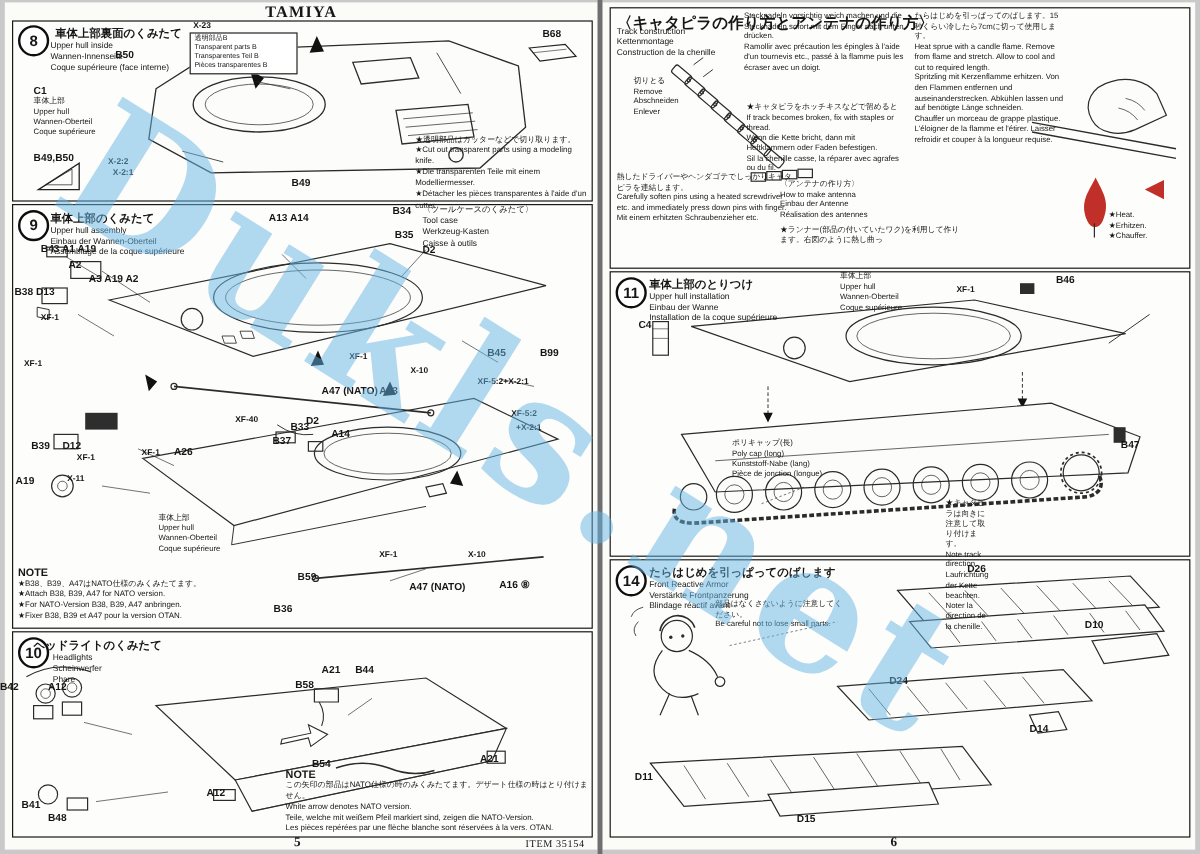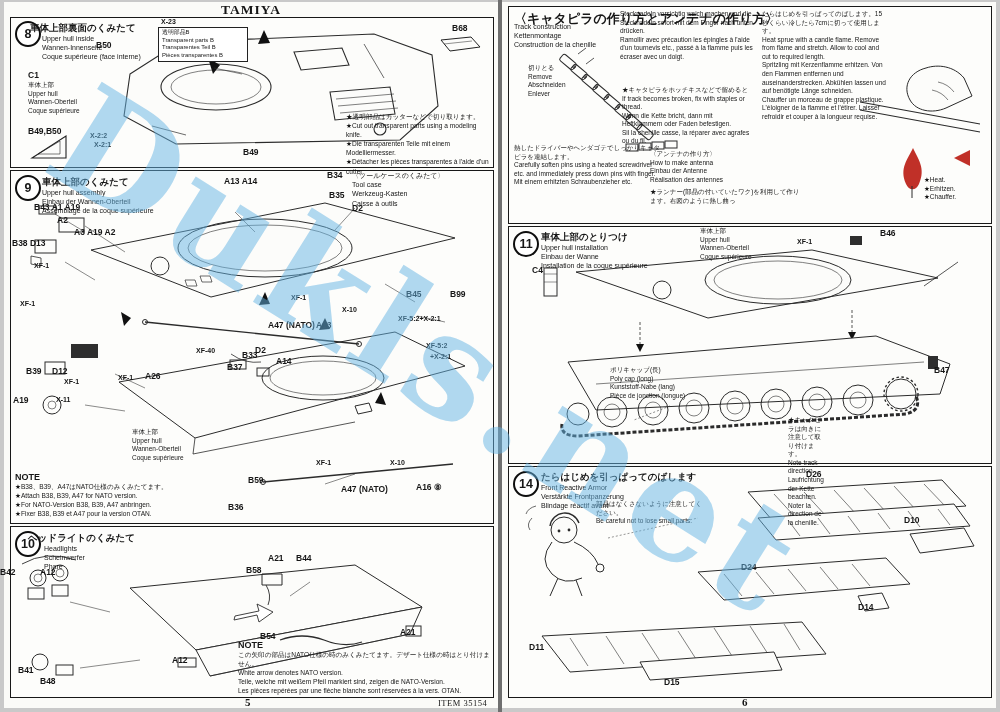--- a/index.html
+++ b/index.html
@@ -40,21 +40,21 @@
 <div id="sheet">
 
   <div class="page" id="page-left"></div>
   <div class="page" id="page-right"></div>
   <div class="gutter"></div>
 
   <div class="brand">TAMIYA</div>
 
   <div class="box" style="left:10px;top:17px;width:482px;height:149px"></div>
   <div class="stepnum" style="left:15px;top:21px">8</div>
-  <div class="tja" style="left:30px;top:22px">車体上部裏面のくみたて</div>
+  <div class="tja" style="left:46px;top:22px">車体上部裏面のくみたて</div>
   <div class="sub" style="left:42px;top:34px">Upper hull inside
 Wannen-Innenseite
 Coque supérieure (face interne)</div>
   <div class="plabel small-label" style="left:161px;top:18px">X-23</div>
   <div class="transbox" style="left:158px;top:27px;width:82px">透明部品B
 Transparent parts B
 Transparentes Teil B
 Pièces transparentes B</div>
   <div class="plabel" style="left:28px;top:70px">C1</div>
   <div class="sub tiny" style="left:28px;top:81px">車体上部

